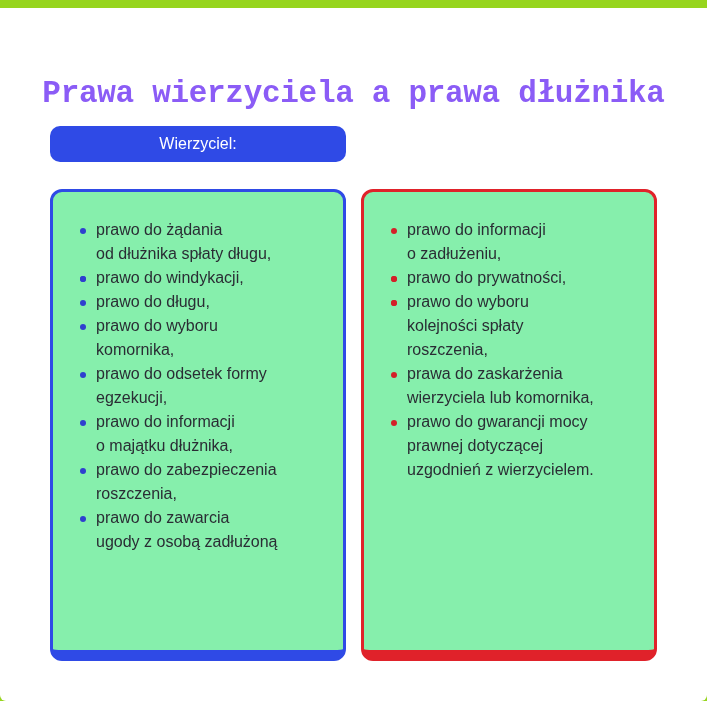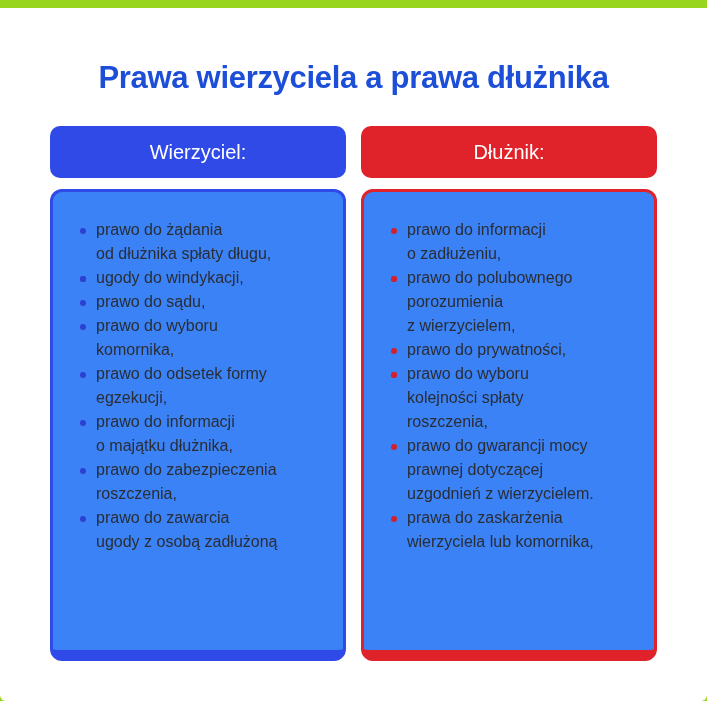--- a/index.html
+++ b/index.html
@@ -11,51 +11,52 @@
     }
     .card {
       position: absolute;
       left: 0; top: 8px;
       width: 707px; height: 693px;
       background: #ffffff;
       border-radius: 0 0 6px 6px;
     }
     .title {
       position: absolute;
-      left: 0; top: 52px;
+      left: 0; top: 68px;
       width: 707px;
       text-align: center;
       font-size: 31px;
       font-weight: bold;
-      color: #1d4ed8;
+      color: #8b5cf6;
       letter-spacing: -0.3px;
+      font-family: Liberation Mono, monospace;
     }
     .col-header {
       position: absolute;
       top: 118px;
-      height: 52px;
+      height: 36px;
       border-radius: 10px;
       color: #ffffff;
-      font-size: 20px;
+      font-size: 16px;
       display: flex;
       align-items: center;
       justify-content: center;
       text-align: center;
     }
     .col-header.blue { left: 50px; width: 296px; background: #2f4ae6; }
     .col-header.red  { left: 361px; width: 296px; background: #e0222a; }
     .col-box {
       position: absolute;
       top: 181px;
       height: 472px;
       width: 296px;
       border-width: 3px 3px 11px 3px;
       border-style: solid;
       border-radius: 12px;
-      background: #3b82f6;
+      background: #86efac;
       padding: 26px 14px 0 26px;
     }
     .col-box.blue { left: 50px; border-color: #2f4ae6; }
     .col-box.red  { left: 361px; border-color: #e0222a; }
     ul.items { list-style: none; }
     ul.items li {
       position: relative;
       padding-left: 17px;
       font-size: 16px;
       line-height: 24px;
@@ -73,57 +74,51 @@
   </style>
 </head>
 <body>
 
 <div class="card">
   <h1 class="title">Prawa wierzyciela a prawa dłużnika</h1>
 
   <div class="col-header blue">
     <span>Wierzyciel:</span>
   </div>
-  <div class="col-header red">
-    <span>Dłużnik:</span>
-  </div>
 
   <div class="col-box blue">
     <ul class="items">
       <li><span class="dot"></span><span>prawo do żądania
 od dłużnika spłaty długu,</span></li>
       <li><span class="dot"></span></li>
-      <li><span class="dot"></span><span>ugody do windykacji,</span></li>
-      <li><span class="dot"></span><span>prawo do sądu,</span></li>
+      <li><span class="dot"></span><span>prawo do windykacji,</span></li>
+      <li><span class="dot"></span><span>prawo do długu,</span></li>
       <li><span class="dot"></span><span>prawo do wyboru
 komornika,</span></li>
       <li><span class="dot"></span><span>prawo do odsetek formy
 egzekucji,</span></li>
       <li><span class="dot"></span><span>prawo do informacji
 o majątku dłużnika,</span></li>
       <li><span class="dot"></span><span>prawo do zabezpieczenia
 roszczenia,</span></li>
       <li><span class="dot"></span><span>prawo do zawarcia
 ugody z osobą zadłużoną</span></li>
     </ul>
   </div>
 
   <div class="col-box red">
     <ul class="items">
       <li><span class="dot"></span><span>prawo do informacji
 o zadłużeniu,</span></li>
       <li><span class="dot"></span></li>
-      <li><span class="dot"></span><span>prawo do polubownego
-porozumienia
-z wierzycielem,</span></li>
       <li><span class="dot"></span><span>prawo do prywatności,</span></li>
       <li><span class="dot"></span></li>
       <li><span class="dot"></span><span>prawo do wyboru
 kolejności spłaty
 roszczenia,</span></li>
+      <li><span class="dot"></span><span>prawa do zaskarżenia
+wierzyciela lub komornika,</span></li>
       <li><span class="dot"></span><span>prawo do gwarancji mocy
 prawnej dotyczącej
 uzgodnień z wierzycielem.</span></li>
-      <li><span class="dot"></span><span>prawa do zaskarżenia
-wierzyciela lub komornika,</span></li>
     </ul>
   </div>
 </div>
 
 </body></html>

